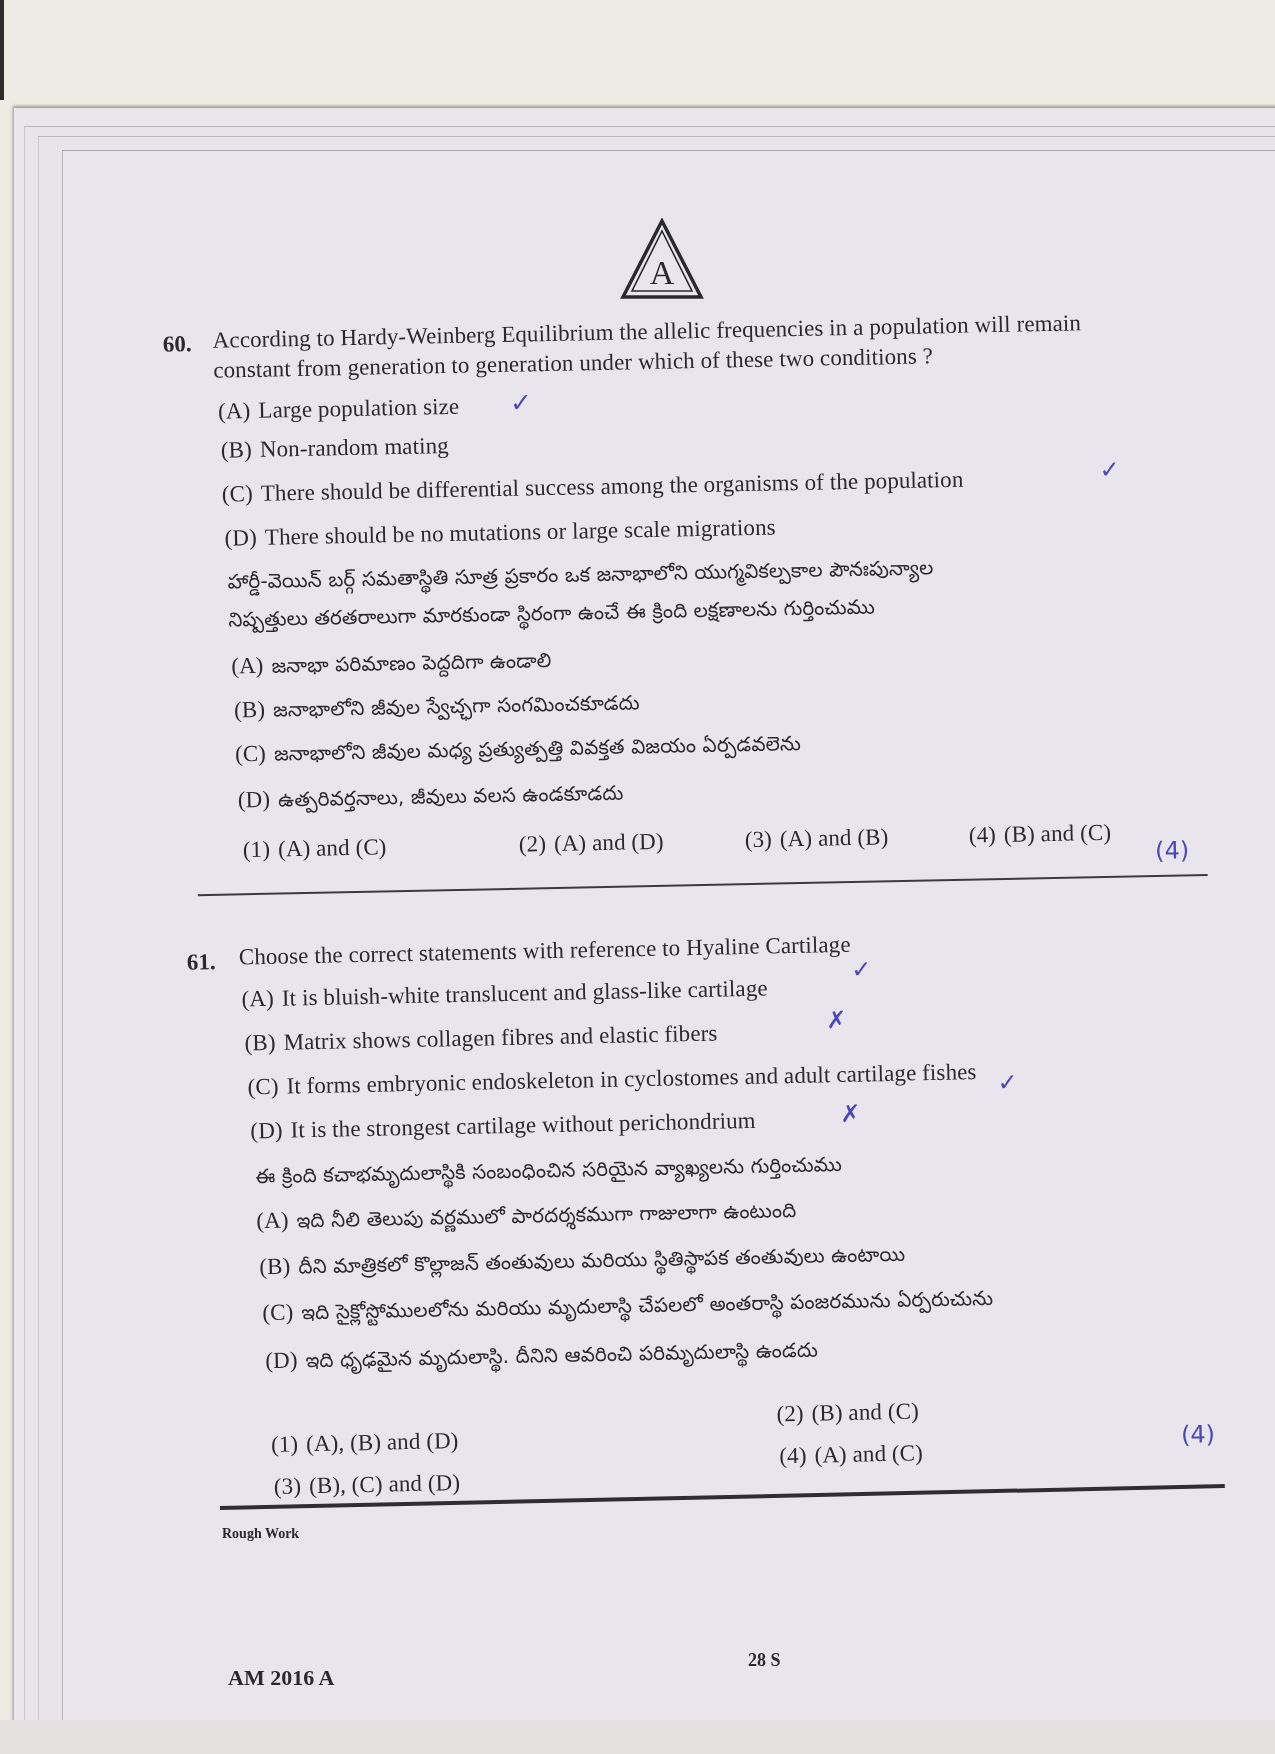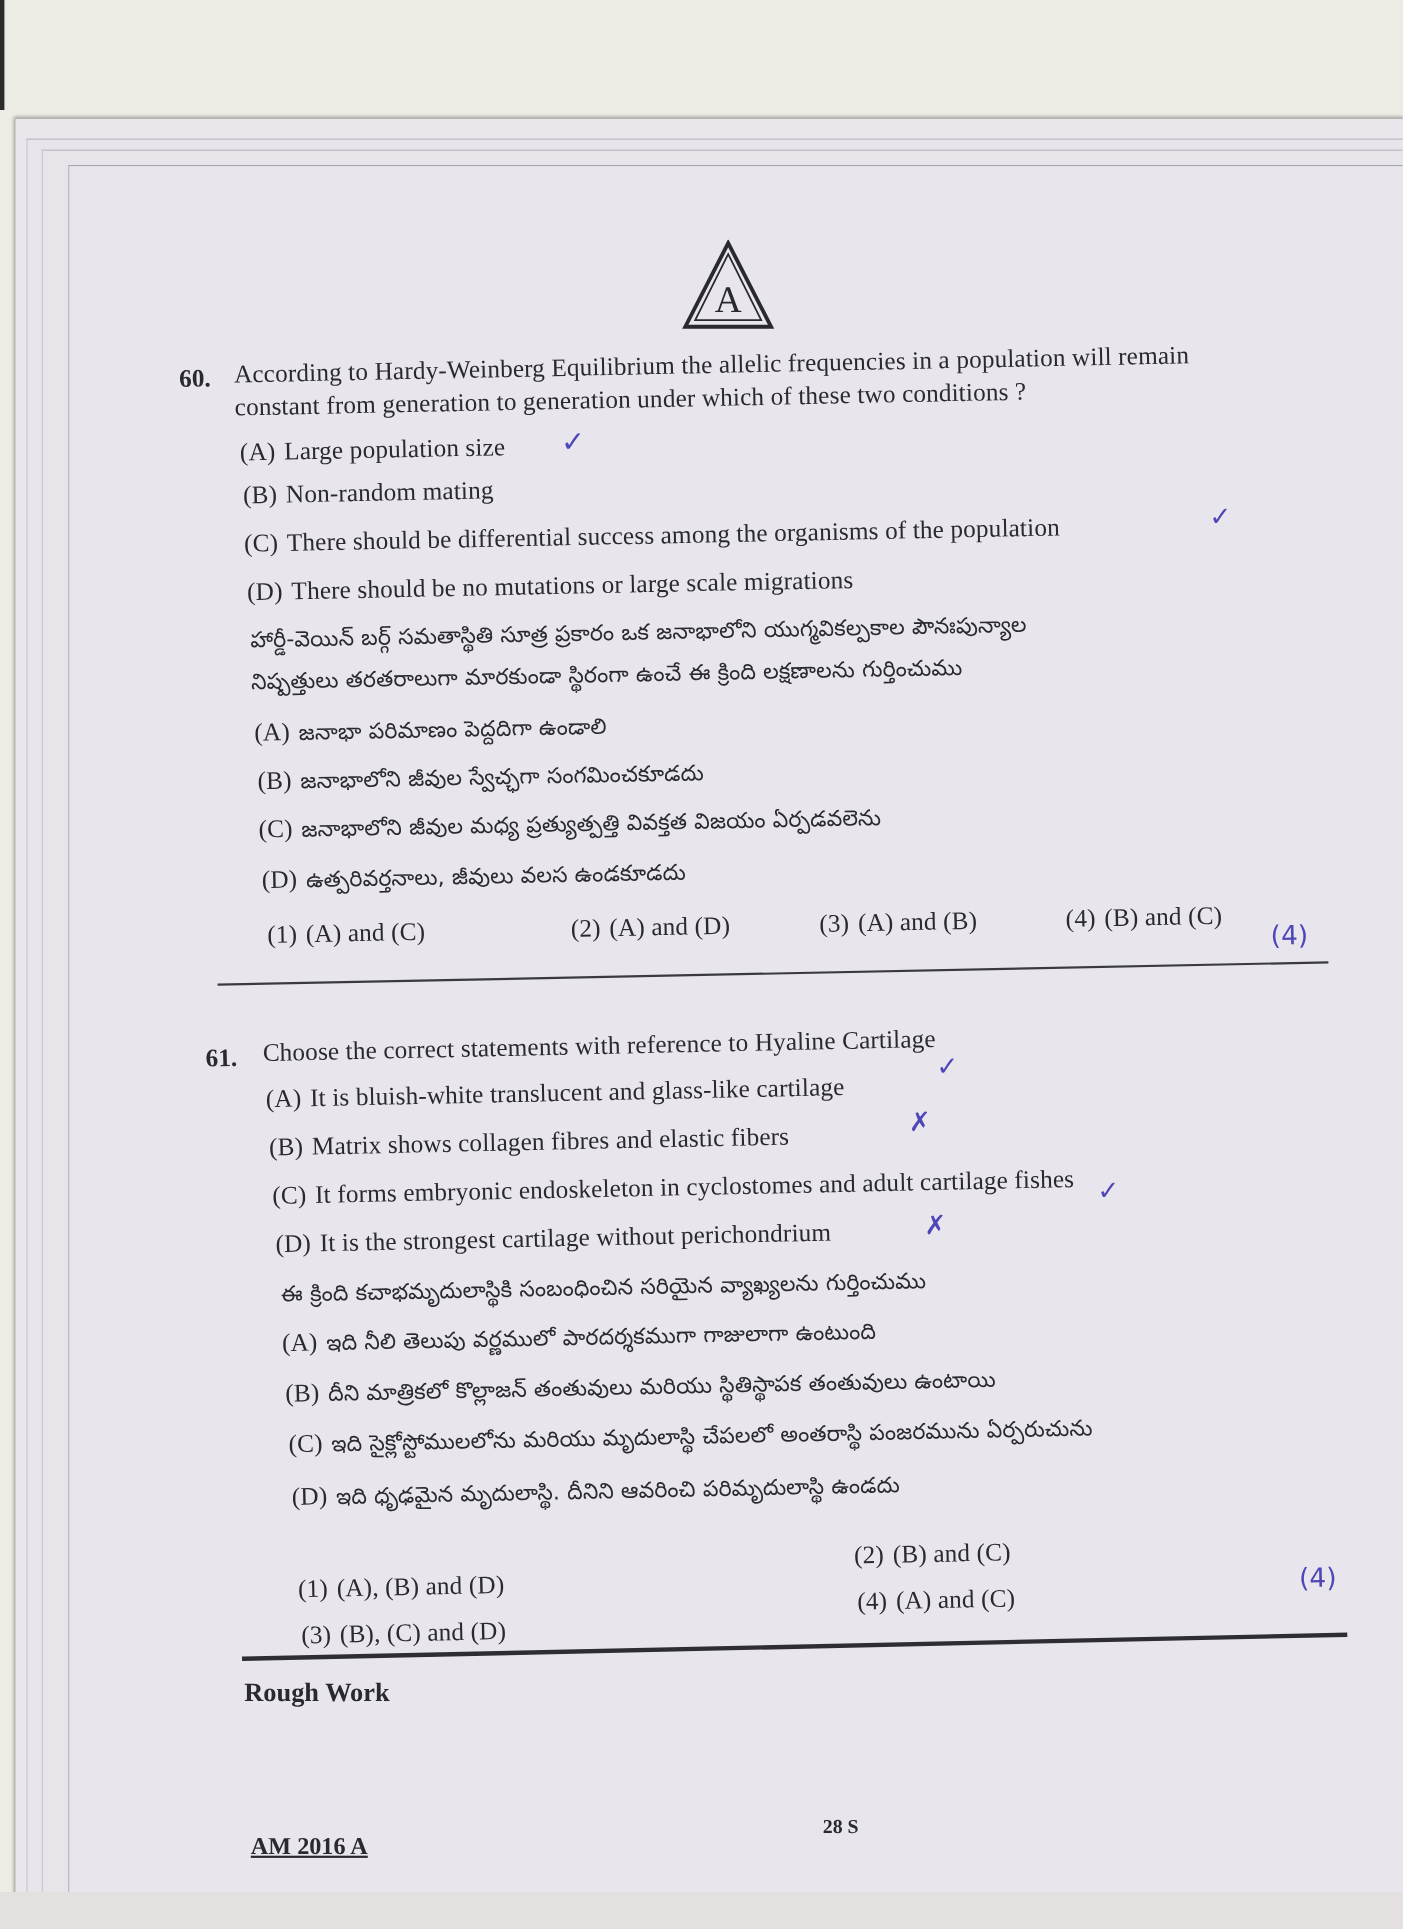--- a/index.html
+++ b/index.html
@@ -38,23 +38,23 @@
   .line { position:absolute; font-size:23px; white-space:nowrap; letter-spacing:0.1px; }
   .te { font-family:"DejaVu Sans", sans-serif; font-size:20px; }
   .opt-label { margin-right:8px; }
 
   .rule { position:absolute; height:2px; background:#3a3a3e; }
   .rule.thick { height:4px; background:#2e2e32; }
 
   .mark { position:absolute; color:#4d47b8; font-family:"DejaVu Sans", sans-serif; }
   .answer-mark { font-size:24px; }
 
-  .rough-work { position:absolute; left:222px; top:1526px; font-weight:bold; font-size:24px; }
+  .rough-work { position:absolute; left:222px; top:1526px; font-weight:bold; font-size:14px; }
   .page-num { position:absolute; left:748px; top:1650px; font-weight:bold; font-size:18px; }
-  .booklet-code { position:absolute; left:228px; top:1665px; font-weight:bold; font-size:22px;text-decoration:underline; }
+  .booklet-code { position:absolute; left:228px; top:1665px; font-weight:bold; font-size:22px; }
 </style>
 </head>
 <body>
 
 <div class="backdrop-dark"></div>
 <div class="sheet-stack"></div>
 <div class="sheet-edge e1"></div>
 <div class="sheet-edge e2"></div>
 <div class="sheet"></div>
 <div class="backdrop-bottom"></div>

